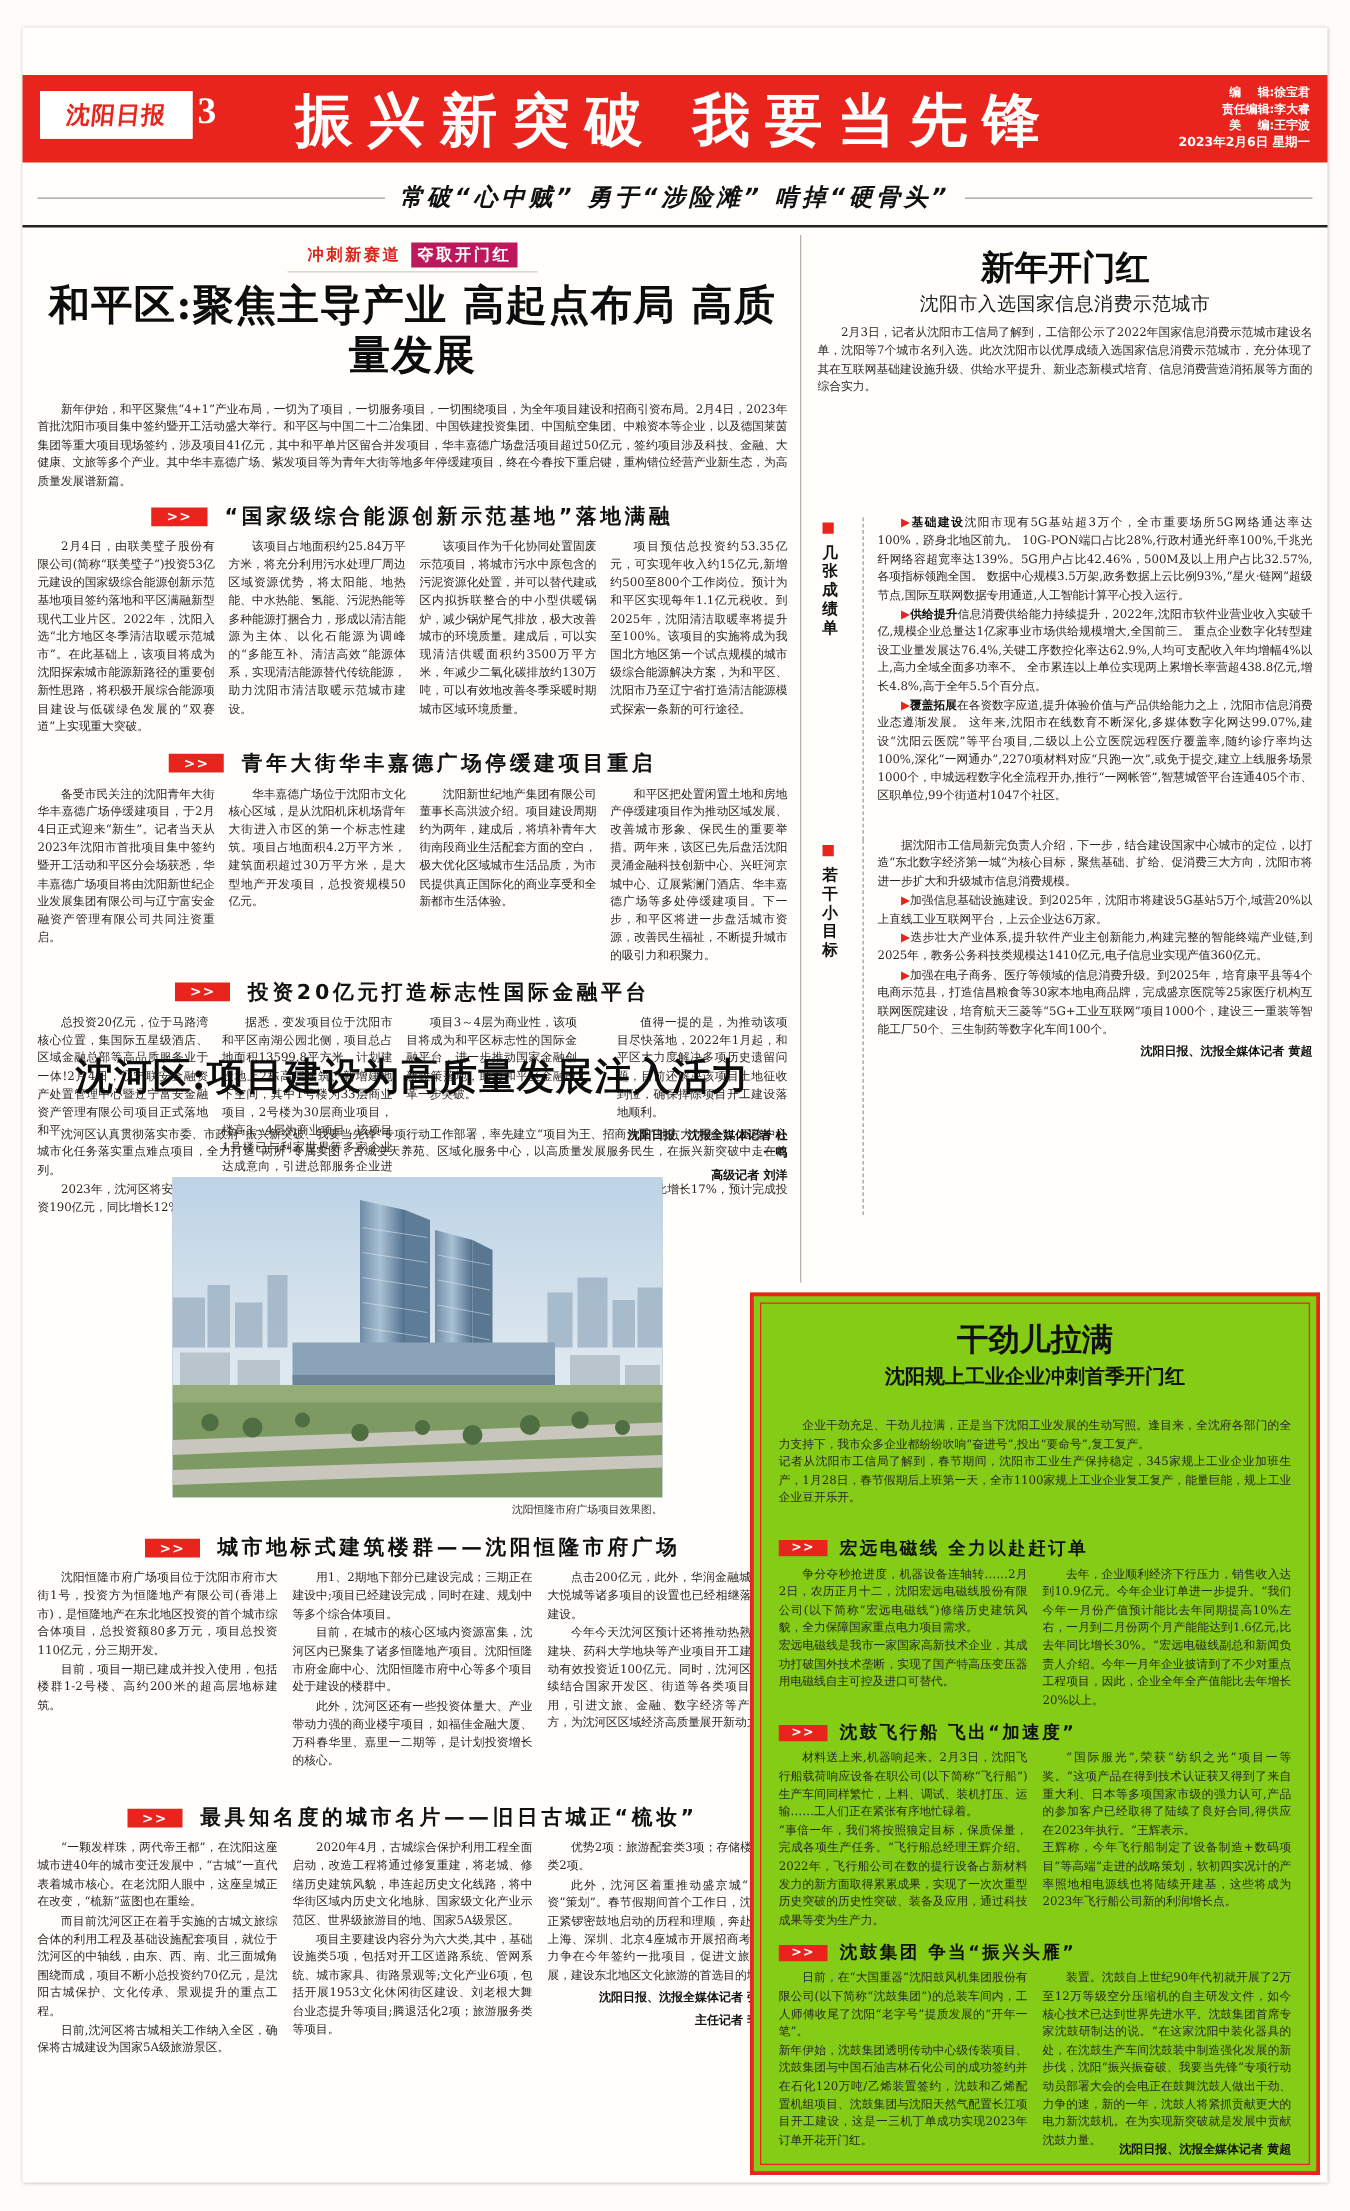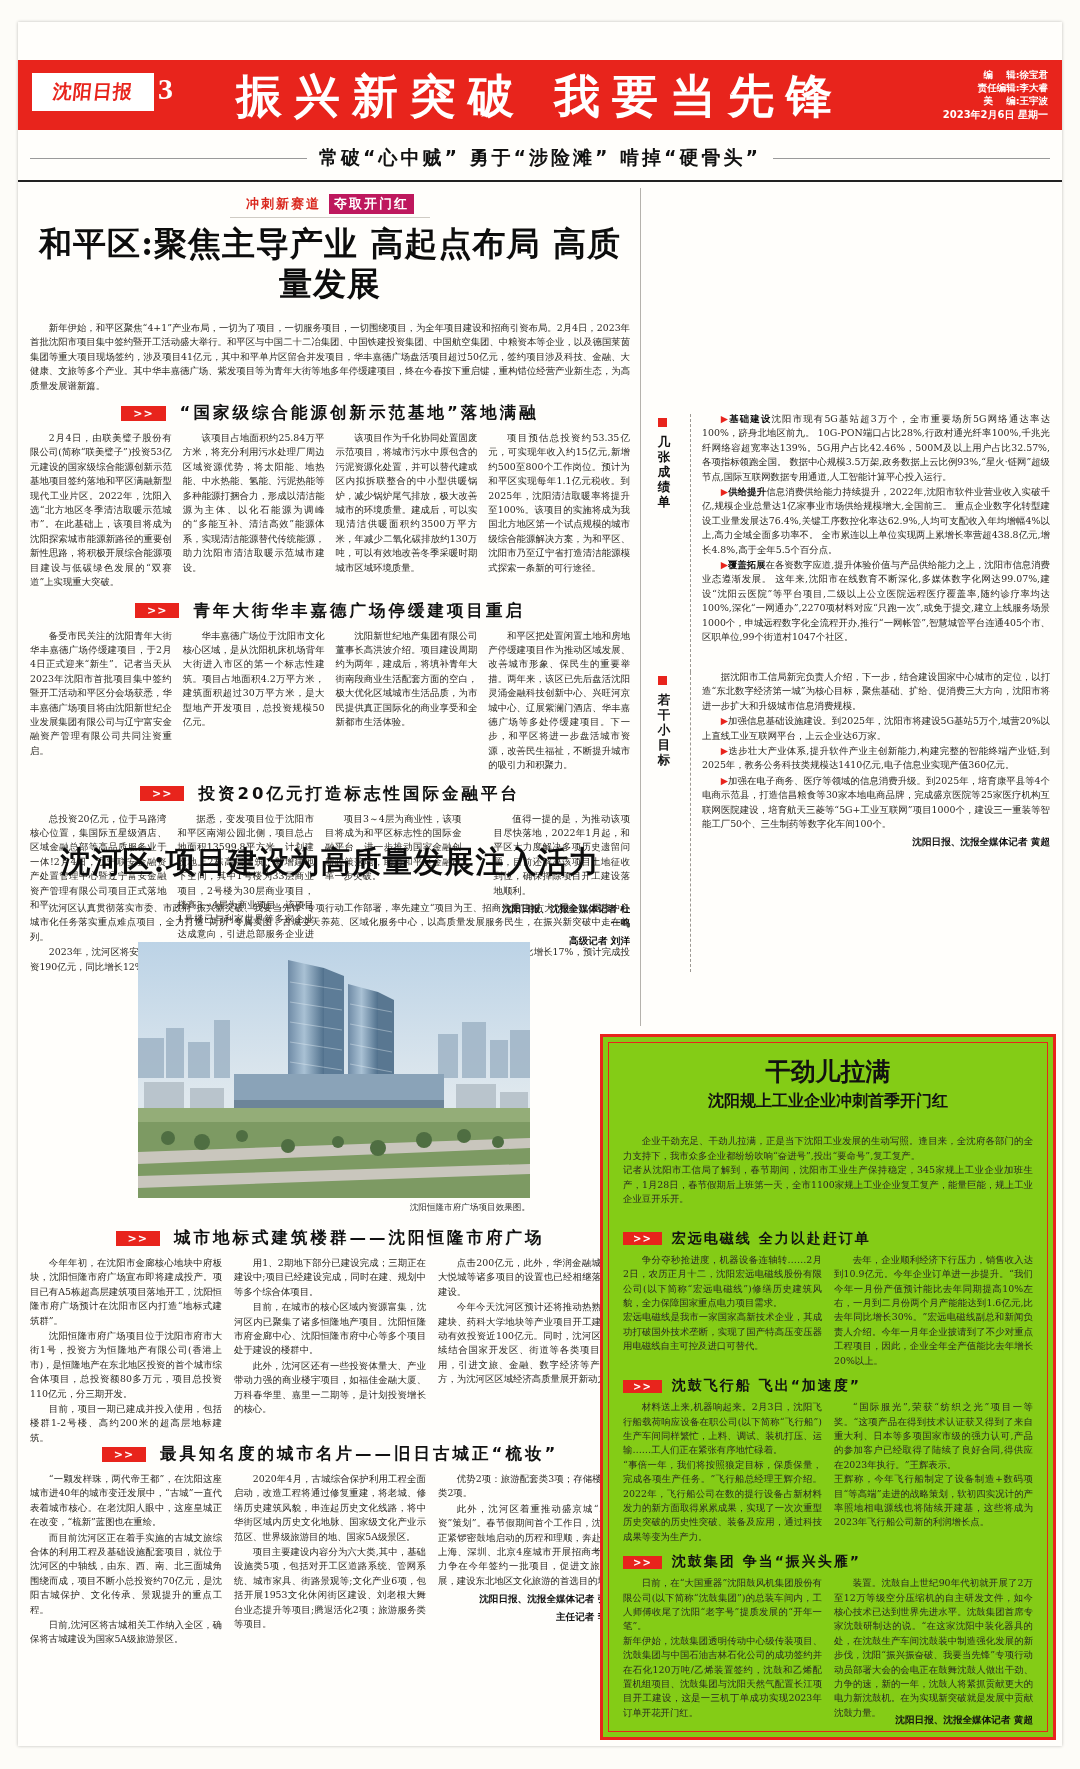--- a/index.html
+++ b/index.html
@@ -19,21 +19,21 @@
   .main-title{position:absolute;left:0;top:6px;width:1044px;text-align:center;color:#fff;
               font-size:46px;font-weight:bold;letter-spacing:12px;
               font-family:"DejaVu Sans",sans-serif;}
   .credits{position:absolute;right:14px;top:8px;text-align:right;color:#fff;font-size:9.5px;
            line-height:13px;font-weight:bold;font-family:"DejaVu Sans",sans-serif;}
   .credits div{white-space:pre;}
   .dateline{font-size:10px;font-weight:bold;padding-top:1px;}
 
   
   .subtitle-wrap{position:absolute;left:0;top:122px;width:1044px;height:28px;
-                 display:flex;align-items:center;justify-content:center;}
+                 display:flex;align-items:center;justify-content:center;font-style:italic;}
   .rule{height:1px;background:#9a9a9a;flex:1;margin:0 12px;}
   .subtitle{font-size:19px;font-weight:bold;letter-spacing:3px;color:#111;white-space:nowrap;
             font-family:"DejaVu Sans",sans-serif;}
 
   .hrule-top{position:absolute;left:0;top:158px;width:1044px;height:2px;background:#222;}
   .vsep{position:absolute;background:#b5b2ac;width:1px;}
 
   
   .kicker{display:flex;align-items:center;justify-content:center;gap:8px;margin-bottom:3px;}
   .kicker .k1{color:#d9261c;font-size:13px;font-weight:bold;letter-spacing:2px;
@@ -180,20 +180,27 @@
             <p>项目3～4层为商业性，该项目将成为和平区标志性的国际金融平台，进一步推动国家金融创新政策落地，助力和平区金融改革一步突破。</p>
           </div>
         <div class="body-col" style="flex:1;margin-left:21px;">
           <p>值得一提的是，为推动该项目尽快落地，2022年1月起，和平区大力度解决多项历史遗留问题，目前还解决该项目土地征收到位，确保挥除项目开工建设落地顺利。</p>
           <div class="byline">沈阳日报、沈报全媒体记者  杜一鸣</div>
           <div class="byline">高级记者  刘洋</div>
         </div>
       </div>
     </div>
 
+    <div style="position:absolute;left:636px;top:176px;width:396px;">
+      <div class="hl-mid">新年开门红</div>
+      <div class="hl-sub">沈阳市入选国家信息消费示范城市</div>
+      <div class="body-col" style="margin-top:7px;">
+        <p>2月3日，记者从沈阳市工信局了解到，工信部公示了2022年国家信息消费示范城市建设名单，沈阳等7个城市名列入选。此次沈阳市以优厚成绩入选国家信息消费示范城市，充分体现了其在互联网基础建设施升级、供给水平提升、新业态新模式培育、信息消费营造消拓展等方面的综合实力。</p>
+      </div>
+    </div>
 
     <div class="rail-tick" style="left:640px;top:396px;"></div>
     <div class="rail-label" style="left:638px;top:412px;">几张成绩单</div>
     <div class="rail-dash" style="left:672px;top:392px;height:258px;"></div>
     <div style="position:absolute;left:684px;top:390px;width:348px;" class="body-col">
       <p><span class="bullet">▶</span><span class="bl-head">基础建设</span><span>沈阳市现有5G基站超3万个，全市重要场所5G网络通达率达100%，跻身北地区前九。
 10G-PON端口占比28%,行政村通光纤率100%,千兆光纤网络容超宽率达139%。5G用户占比42.46%，500M及以上用户占比32.57%,各项指标领跑全国。
 数据中心规模3.5万架,政务数据上云比例93%,“星火·链网”超级节点,国际互联网数据专用通道,人工智能计算平心投入运行。</span></p>
       <p><span class="bullet">▶</span><span class="bl-head">供给提升</span><span>信息消费供给能力持续提升，2022年,沈阳市软件业营业收入实破千亿,规模企业总量达1亿家事业市场供给规模增大,全国前三。
 重点企业数字化转型建设工业量发展达76.4%,关键工序数控化率达62.9%,人均可支配收入年均增幅4%以上,高力全域全面多功率不。
@@ -294,21 +301,20 @@
     </div>
     <div class="cap" style="position:absolute;left:120px;top:1178px;width:392px;">沈阳恒隆市府广场项目效果图。</div>
 
     <div style="position:absolute;left:12px;top:1196px;width:600px;">
       <div class="sec-head">
         <span class="chev">&gt;&gt;</span>
         <span class="sec-title">城市地标式建筑楼群——沈阳恒隆市府广场</span>
       </div>
       <div style="display:flex;gap:12px;">
         <div class="body-col" style="flex:1;">
-          <p>今年年初，在沈阳市金廊核心地块中府板块，沈阳恒隆市府广场宣布即将建成投产。项目已有A5栋超高层建筑项目落地开工，沈阳恒隆市府广场预计在沈阳市区内打造“地标式建筑群”。</p>
           <p>沈阳恒隆市府广场项目位于沈阳市府市大街1号，投资方为恒隆地产有限公司(香港上市)，是恒隆地产在东北地区投资的首个城市综合体项目，总投资额80多万元，项目总投资110亿元，分三期开发。</p>
           <p>目前，项目一期已建成并投入使用，包括楼群1-2号楼、高约200米的超高层地标建筑。</p>
         </div>
         <div class="body-col" style="flex:1;">
           <p>用1、2期地下部分已建设完成；三期正在建设中;项目已经建设完成，同时在建、规划中等多个综合体项目。</p>
           <p>目前，在城市的核心区域内资源富集，沈河区内已聚集了诸多恒隆地产项目。沈阳恒隆市府金廊中心、沈阳恒隆市府中心等多个项目处于建设的楼群中。</p>
           <p>此外，沈河区还有一些投资体量大、产业带动力强的商业楼宇项目，如福佳金融大厦、万科春华里、嘉里一二期等，是计划投资增长的核心。</p>
         </div>
         <div class="body-col" style="flex:1;">
           <p>点击200亿元，此外，华润金融城市厅、大悦城等诸多项目的设置也已经相继落地开工建设。</p>

